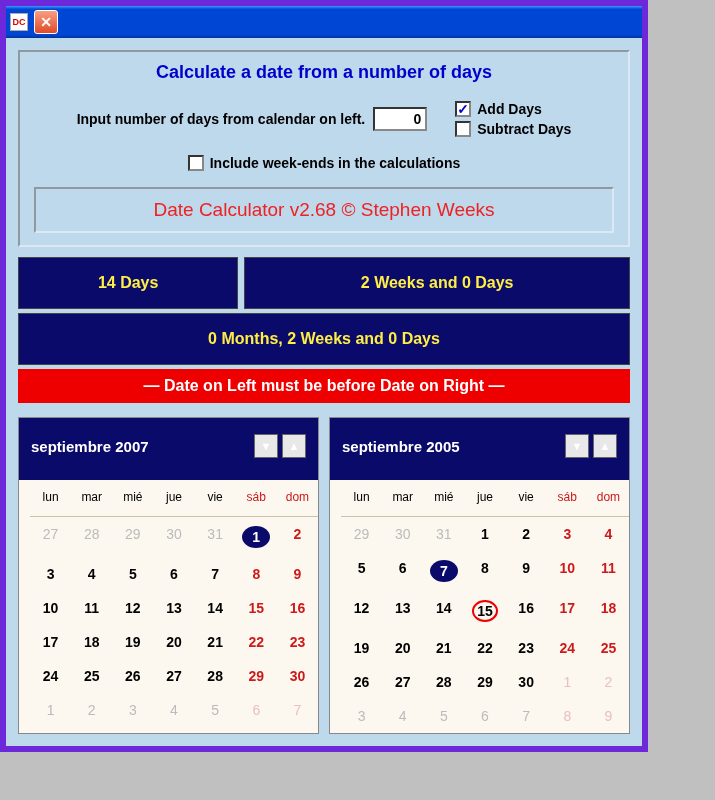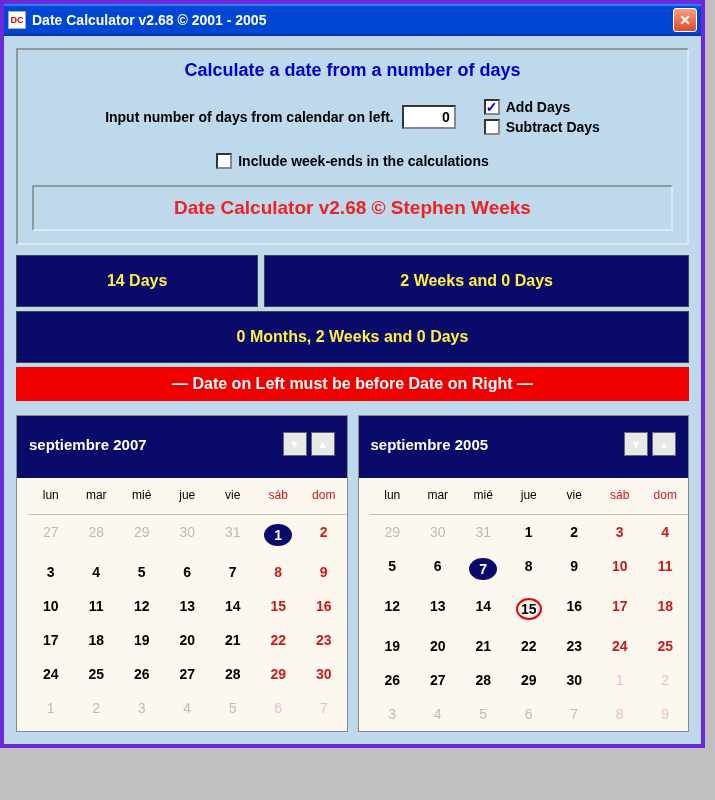--- a/index.html
+++ b/index.html
@@ -1,34 +1,34 @@
 <!DOCTYPE html>
 <html><head>
 <meta charset="utf-8">
 <style>
 * { box-sizing: border-box; margin: 0; padding: 0; }
 body { font-family: Tahoma, Arial, sans-serif; font-size: 12px; background: #c0c0c0; }
-.window { width: 705px; background: #bed8ec; border: 4px solid #6d28d9; }
+.window { width: 648px; background: #bed8ec; border: 6px solid #6d28d9; }
 .titlebar { background: linear-gradient(to bottom, #3d95ff 0%, #0046d5 10%, #0046d5 90%, #003399 100%); height: 32px; display: flex; align-items: center; padding: 0 4px; color: white; }
 .titlebar-icon { width: 18px; height: 18px; background: #fff; border: 1px solid #aaa; display: flex; align-items: center; justify-content: center; font-size: 9px; color: #d00; font-weight: bold; margin-right: 6px; }
 .titlebar-text { flex: 1; font-weight: bold; font-size: 14px; }
 .close-btn { width: 24px; height: 24px; background: linear-gradient(to bottom, #f89e83, #e14a28); border: 1px solid #fff; border-radius: 3px; color: white; display: flex; align-items: center; justify-content: center; font-weight: bold; font-size: 14px; cursor: pointer; }
 .menubar { background: #bed8ec; padding: 4px 8px; display: flex; gap: 14px; font-size: 13px; border-bottom: 1px solid #a0b8cc; }
 .menubar span { cursor: pointer; }
 .content { padding: 12px; }
 .panel { background: #bed8ec; border: 2px inset #dce8f4; padding: 10px 14px 12px; }
 .panel-title { text-align: center; color: #0000cc; font-weight: bold; font-size: 18px; margin-bottom: 18px; }
 .input-row { display: flex; align-items: center; justify-content: center; gap: 8px; margin-bottom: 4px; }
 .input-label { font-weight: bold; font-size: 14px; }
 .days-input { width: 54px; height: 24px; border: 2px inset #888; background: #fff; font-size: 14px; font-weight: bold; padding: 2px 4px; text-align: right; }
 .options { display: flex; flex-direction: column; gap: 4px; margin-left: 20px; }
 .check-row { display: flex; align-items: center; gap: 6px; font-weight: bold; font-size: 14px; }
 .checkbox { width: 16px; height: 16px; border: 2px inset #888; background: #fff; display: flex; align-items: center; justify-content: center; font-size: 14px; color: #0000cc; cursor: pointer; }
 .weekend-row { display: flex; justify-content: center; margin: 18px 0 16px; }
-.credit-box { border: 2px inset #dce8f4; padding: 10px; text-align: center; color: #ee2222; font-weight: bold; font-size: 19px; }
+.credit-box { border: 2px inset #dce8f4; padding: 10px; text-align: center; color: #ee2222; font-weight: normal; font-size: 19px; }
 .result-row { display: flex; gap: 6px; margin-top: 10px; }
 .result-box { background: #0a0a6a; color: #ffee44; font-weight: bold; font-size: 16px; text-align: center; padding: 16px; border: 1px solid #444; flex: 1; }
 .result-box.wide { width: 100%; }
 .result-full { margin-top: 4px; }
 .warning { background: #ee0000; color: white; font-weight: bold; font-size: 16px; text-align: center; padding: 8px; margin-top: 4px; }
 .calendars { display: flex; gap: 10px; margin-top: 14px; border-radius: 22px; }
 .calendar { flex: 1; border: 1px solid #888; background: #fdf8ef; }
 .cal-header { background: #0a0a6a; color: white; padding: 16px 12px 22px; display: flex; align-items: center; justify-content: space-between; }
 .cal-month { font-weight: bold; font-size: 15px; }
 .cal-navs { display: flex; gap: 4px; }
@@ -43,21 +43,20 @@
 .cal-day.weekend.out { color: #e8c0c0; }
 .cal-day.selected span { background: #0a0a6a; color: white; border-radius: 50%; display: inline-flex; width: 28px; height: 22px; align-items: center; justify-content: center; }
 .cal-day.circled span { display: inline-flex; width: 26px; height: 22px; align-items: center; justify-content: center; border: 2.5px solid #ee0000; border-radius: 50%; }
 </style>
 </head>
 <body>
 
 <div class="window">
   <div class="titlebar">
     <div class="titlebar-icon">DC</div>
-    <div class="titlebar-text">Date Calculator v2.68 © 2001 - 2005</div>
     <div class="close-btn">✕</div>
   </div>
 
 
   <div class="content">
     <div class="panel">
       <div class="panel-title">Calculate a date from a number of days</div>
 
       <div class="input-row">
         <span class="input-label">Input number of days from calendar on left.</span>

